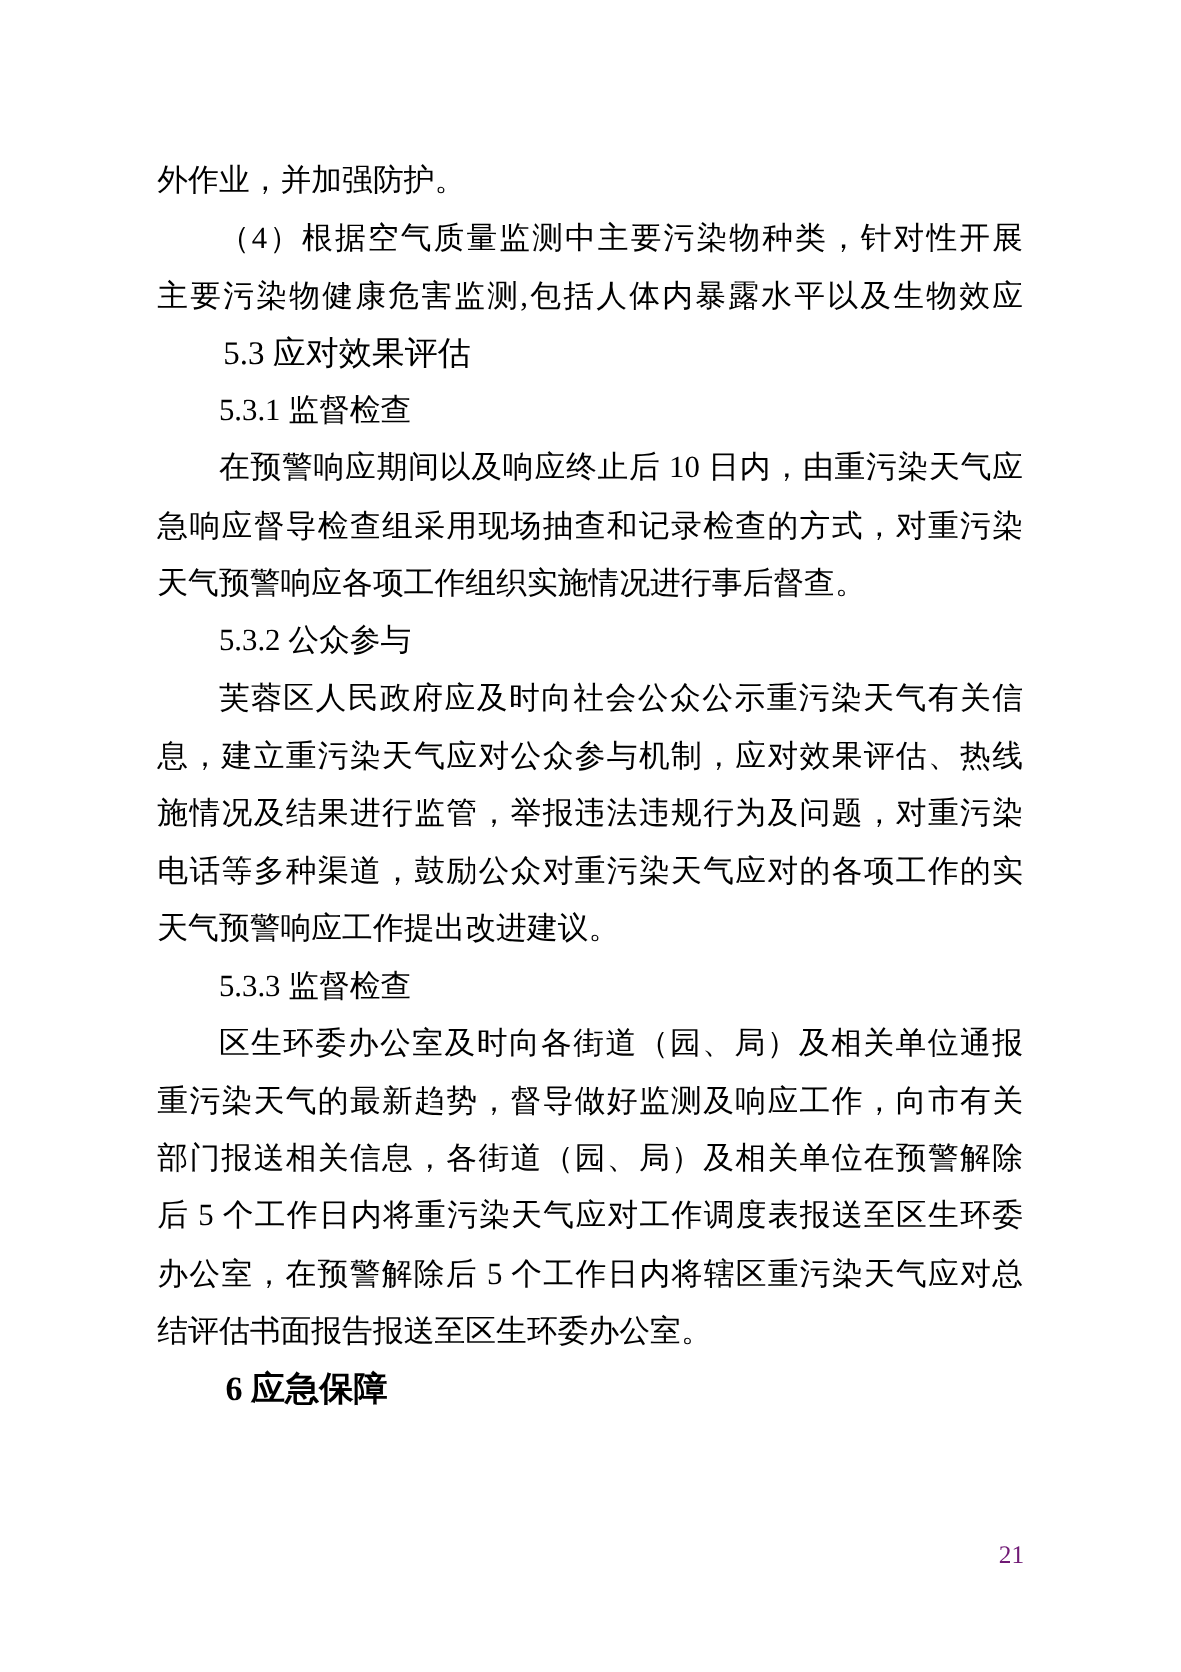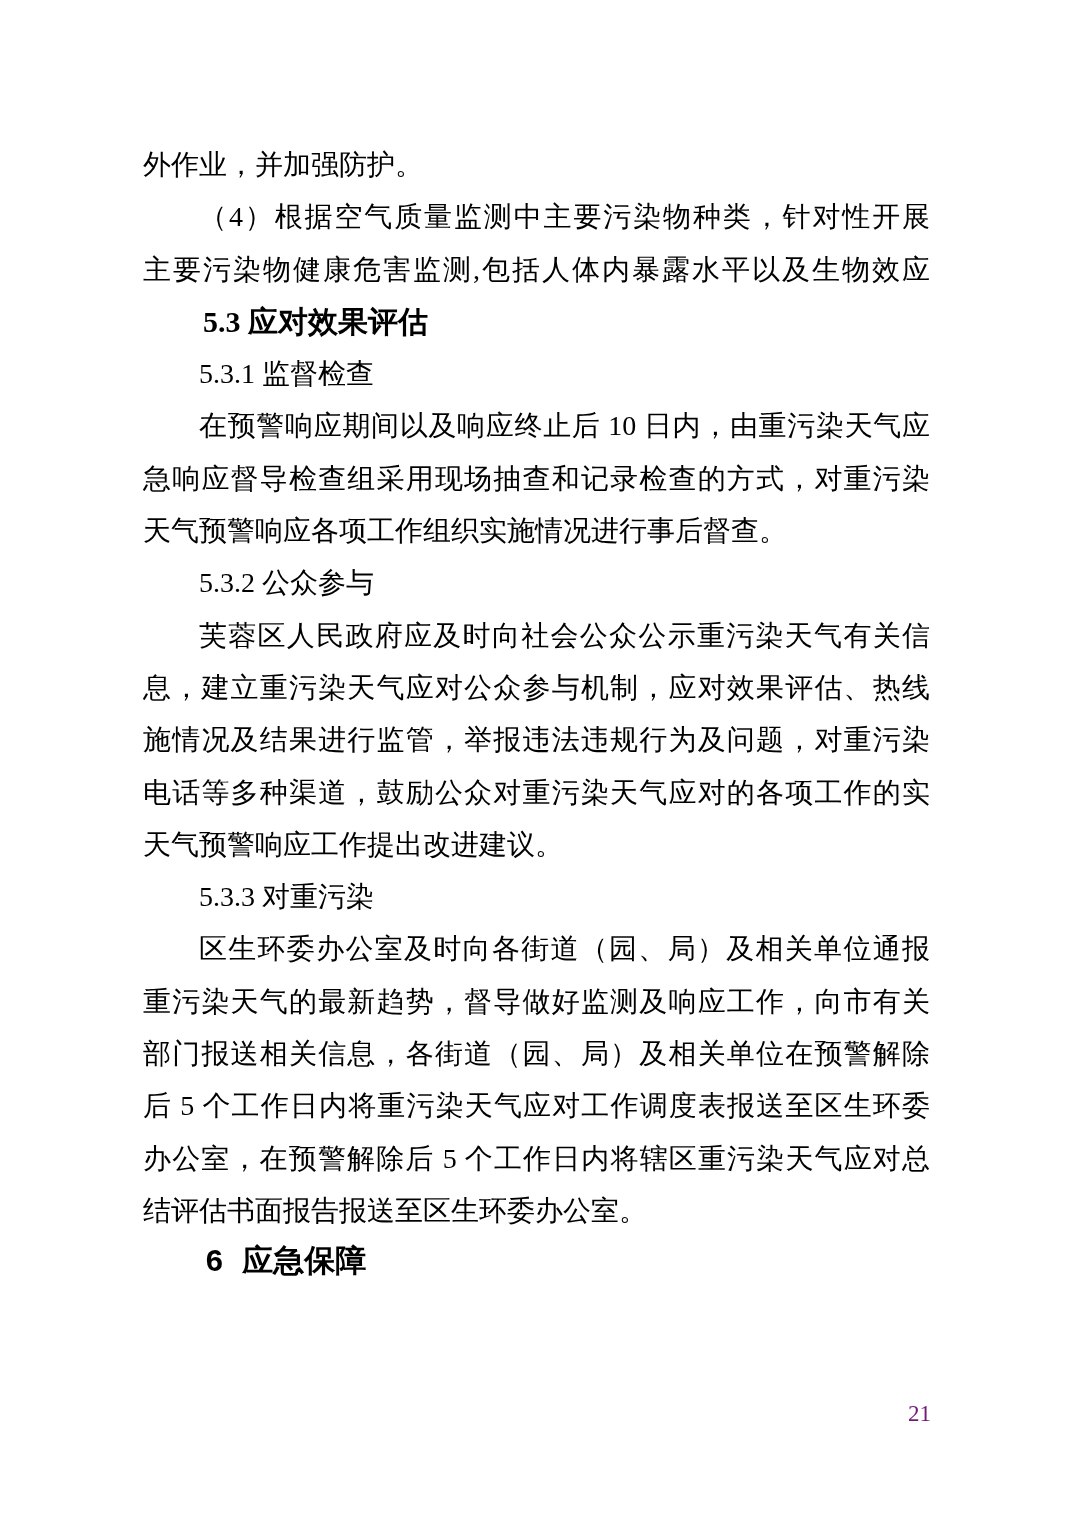--- a/index.html
+++ b/index.html
@@ -29,25 +29,25 @@
     line-height: 52.3px;
     color: #000000;
   }
   .indent { text-indent: 2em; }
   .justify {
     text-align: justify;
     text-align-last: justify;
     font-family: Liberation Serif, serif;
   }
   .heading-serif {
-    font-weight: 700;
+    font-weight: 400;
     font-size: 30px;
   }
   .heading-sans {
-    font-family: Liberation Mono, monospace;
+    font-family: Liberation Serif, serif;
     font-weight: 700;
     font-size: 31px;
   }
   .page-number {
     position: absolute;
     left: 908px;
     top: 1400px;
     width: 40px;
     font-size: 23px;
     line-height: 28px;
@@ -83,21 +83,21 @@
     <div class="line indent">5.3.2 公众参与</div>
 
     <div>
       <div class="line indent justify">芙蓉区人民政府应及时向社会公众公示重污染天气有关信</div>
       <div class="line justify">息，建立重污染天气应对公众参与机制，应对效果评估、热线</div>
       <div class="line justify">施情况及结果进行监管，举报违法违规行为及问题，对重污染</div>
       <div class="line justify">电话等多种渠道，鼓励公众对重污染天气应对的各项工作的实</div>
       <div class="line">天气预警响应工作提出改进建议。</div>
     </div>
 
-    <div class="line indent">5.3.3 对重污染</div>
+    <div class="line indent">5.3.3 监督检查</div>
 
     <div>
       <div class="line indent justify">区生环委办公室及时向各街道（园、局）及相关单位通报</div>
       <div class="line justify">重污染天气的最新趋势，督导做好监测及响应工作，向市有关</div>
       <div class="line justify">部门报送相关信息，各街道（园、局）及相关单位在预警解除</div>
       <div class="line justify">后 5 个工作日内将重污染天气应对工作调度表报送至区生环委</div>
       <div class="line justify">办公室，在预警解除后 5 个工作日内将辖区重污染天气应对总</div>
       <div class="line">结评估书面报告报送至区生环委办公室。</div>
     </div>
 

